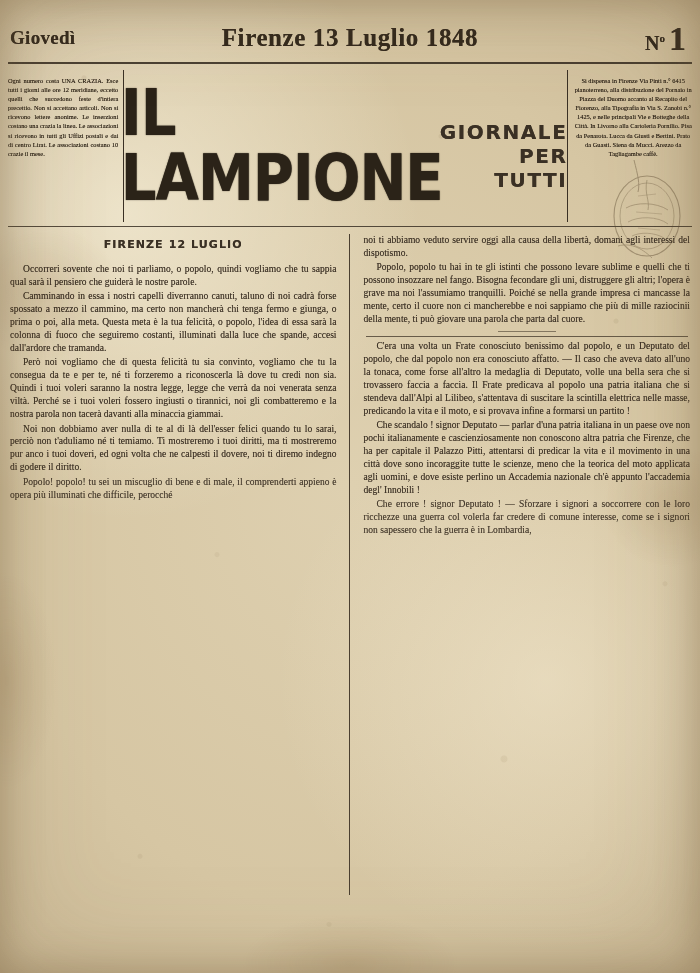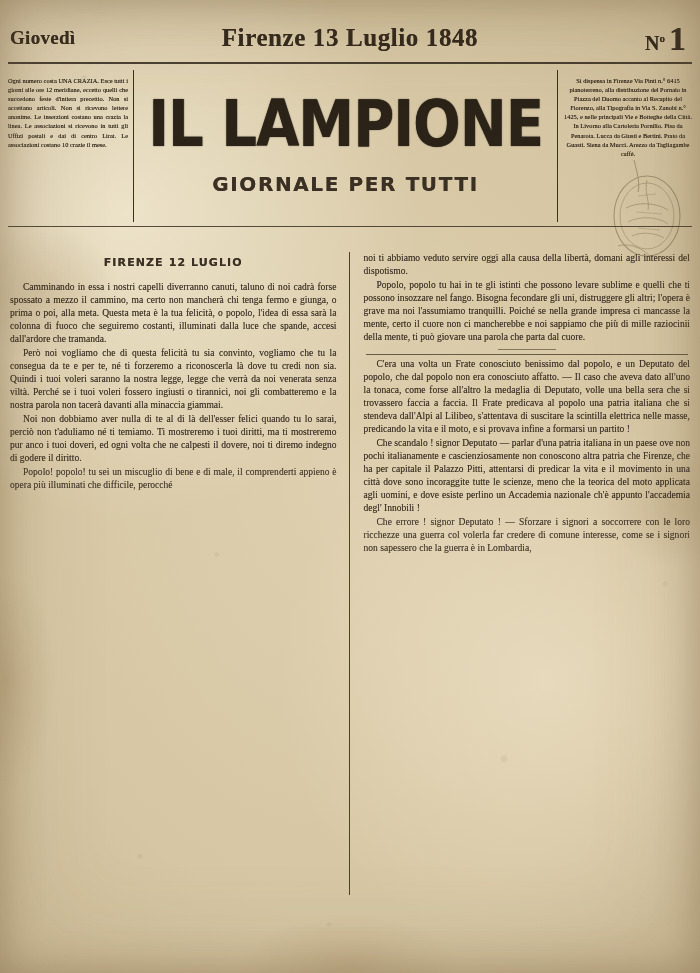--- a/index.html
+++ b/index.html
@@ -50,21 +50,21 @@
   #hdr .place{position:absolute;left:0;right:0;top:0;text-align:center;font-size:25px;font-weight:bold;letter-spacing:.6px;}
   #hdr .num{position:absolute;right:14px;top:-2px;font-size:20px;font-weight:bold;}
   #hdr .num sup{font-size:11px;vertical-align:super;}
   #hdr .num b{font-size:34px;line-height:1;margin-left:4px;font-family:"Liberation Serif",serif;}
   #rule-top{position:absolute;left:8px;right:8px;top:62px;height:0;border-top:2.2px solid #3a3024;opacity:.9;}
   
   #mast{position:absolute;left:8px;right:8px;top:70px;height:152px;display:flex;}
   .sidebox{width:120px;font-size:6.4px;line-height:1.42;text-align:justify;padding-top:6px;}
   .sidebox.l{padding-right:5px;border-right:1.4px solid #3a3024;}
   .sidebox.r{padding-left:6px;border-left:1.4px solid #3a3024;width:128px;text-align:center;}
-  #mastmid{flex:1;display:flex;flex-direction:column;align-items:center;justify-content:center;}
+  #mastmid{flex:1;display:flex;flex-direction:row;align-items:center;justify-content:center;}
   #logo{
     font-family:"DejaVu Sans", sans-serif;
     font-weight:bold;font-size:55px;line-height:1;letter-spacing:-1px;
     color:#2b2318;
     text-shadow:0 0 1.1px rgba(43,35,24,.9), .5px 0 0 rgba(43,35,24,.35);
     transform:scaleY(1.18) scaleX(1.02);transform-origin:center;
   }
   #subtitle{
     margin-top:20px;font-family:"DejaVu Sans", sans-serif;font-weight:bold;
     font-size:20px;letter-spacing:1.6px;color:#3a3024;
@@ -72,21 +72,21 @@
     text-align:right;
   }
   #rule-mast{position:absolute;left:8px;right:8px;top:226px;height:0;border-top:1.8px solid #3a3024;opacity:.85;}
   
   #stamp{
     position:absolute;left:604px;top:150px;width:86px;height:112px;pointer-events:none;
     opacity:.42;
   }
   
   #cols{position:absolute;left:10px;right:10px;top:234px;bottom:78px;display:flex;}
-  .col{width:50%;position:relative;margin-top:18px;}
+  .col{width:50%;position:relative;}
   .col.l{padding-right:12px;}
   .col.r{padding-left:14px;border-left:1.3px solid #4a3f30;}
   .headline{
     text-align:center;font-weight:bold;letter-spacing:1.1px;
     font-family:"DejaVu Sans", sans-serif;
   }
   .h-small{font-size:11px;margin:4px 0 12px;color:#3a3024;text-shadow:0 0 .5px rgba(58,48,36,.8);}
   .h-big{font-size:19px;margin:16px 0 10px;color:#2b2318;text-shadow:0 0 .8px rgba(43,35,24,.85);letter-spacing:1.6px;}
   .body p{
     margin:0 0 1.5px;text-indent:13px;text-align:justify;
@@ -134,20 +134,21 @@
     <path d="M28 86 C36 82 50 82 60 88" fill="none" stroke="#5a4830" stroke-width=".7"></path>
     <path d="M14 96 C28 92 40 100 48 108" fill="none" stroke="#5a4830" stroke-width=".8"></path>
     <path d="M34 46 L52 44 M32 62 L58 64 M34 78 L56 80" stroke="#5a4830" stroke-width=".5"></path>
   </svg>
 
   <div id="cols" class="ink">
 
     <div class="col l">
       <div class="headline h-small">FIRENZE 12 LUGLIO</div>
       <div class="body">
+        <p>Occorreri sovente che noi ti parliamo, o popolo, quindi vogliamo che tu sappia qual sarà il pensiero che guiderà le nostre parole.</p>
         <p>Camminando in essa i nostri capelli diverranno canuti, taluno di noi cadrà forse spossato a mezzo il cammino, ma certo non mancherà chi tenga fermo e giunga, o prima o poi, alla meta. Questa meta è la tua felicità, o popolo, l'idea di essa sarà la colonna di fuoco che seguiremo costanti, illuminati dalla luce che spande, accesi dall'ardore che tramanda.</p>
         <p>Però noi vogliamo che di questa felicità tu sia convinto, vogliamo che tu la consegua da te e per te, né ti forzeremo a riconoscerla là dove tu credi non sia. Quindi i tuoi voleri saranno la nostra legge, legge che verrà da noi venerata senza viltà. Perché se i tuoi voleri fossero ingiusti o tirannici, noi gli combatteremo e la nostra parola non tacerà davanti alla minaccia giammai.</p>
         <p>Noi non dobbiamo aver nulla di te al di là dell'esser felici quando tu lo sarai, perciò non t'aduliamo né ti temiamo. Ti mostreremo i tuoi diritti, ma ti mostreremo pur anco i tuoi doveri, ed ogni volta che ne calpesti il dovere, noi ti diremo indegno di godere il diritto.</p>
         <p class="fade">Popolo! popolo! tu sei un miscuglio di bene e di male, il comprenderti appieno è opera più illuminati che difficile, perocché</p>
       </div>
     </div>
 
     <div class="col r">
       <div class="body">
         <p class="noind">noi ti abbiamo veduto servire oggi alla causa della libertà, domani agli interessi del dispotismo.</p>

